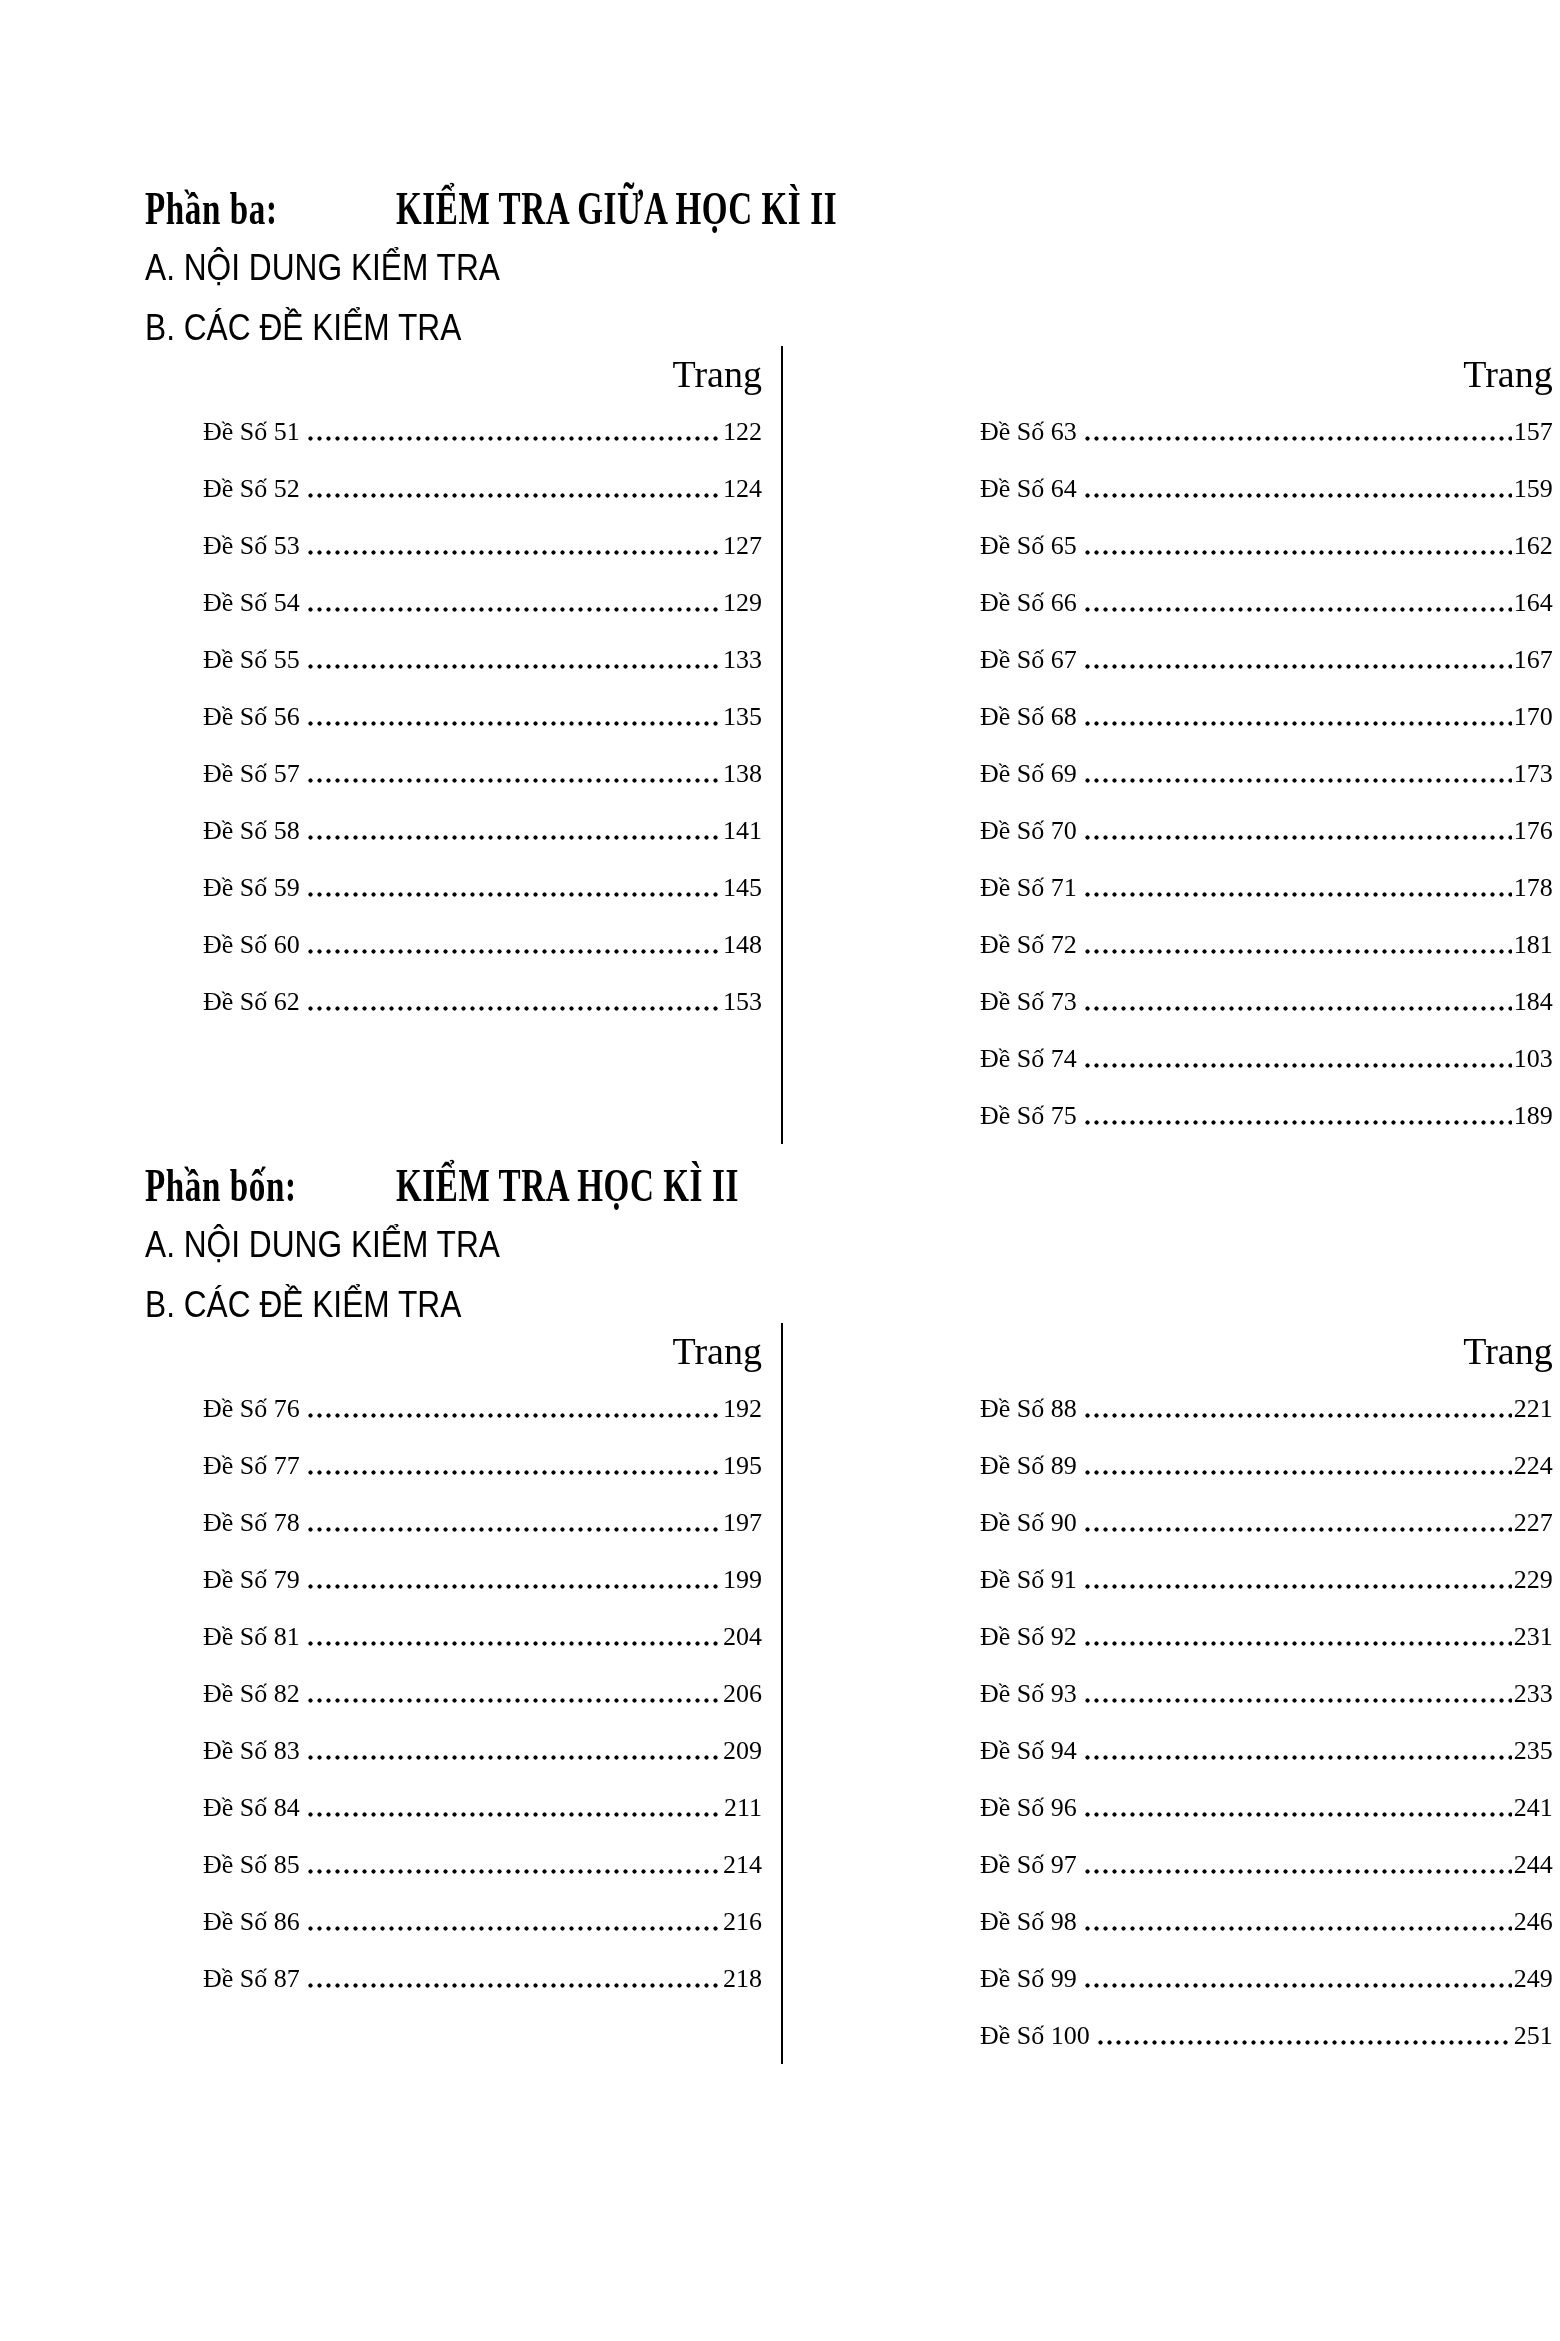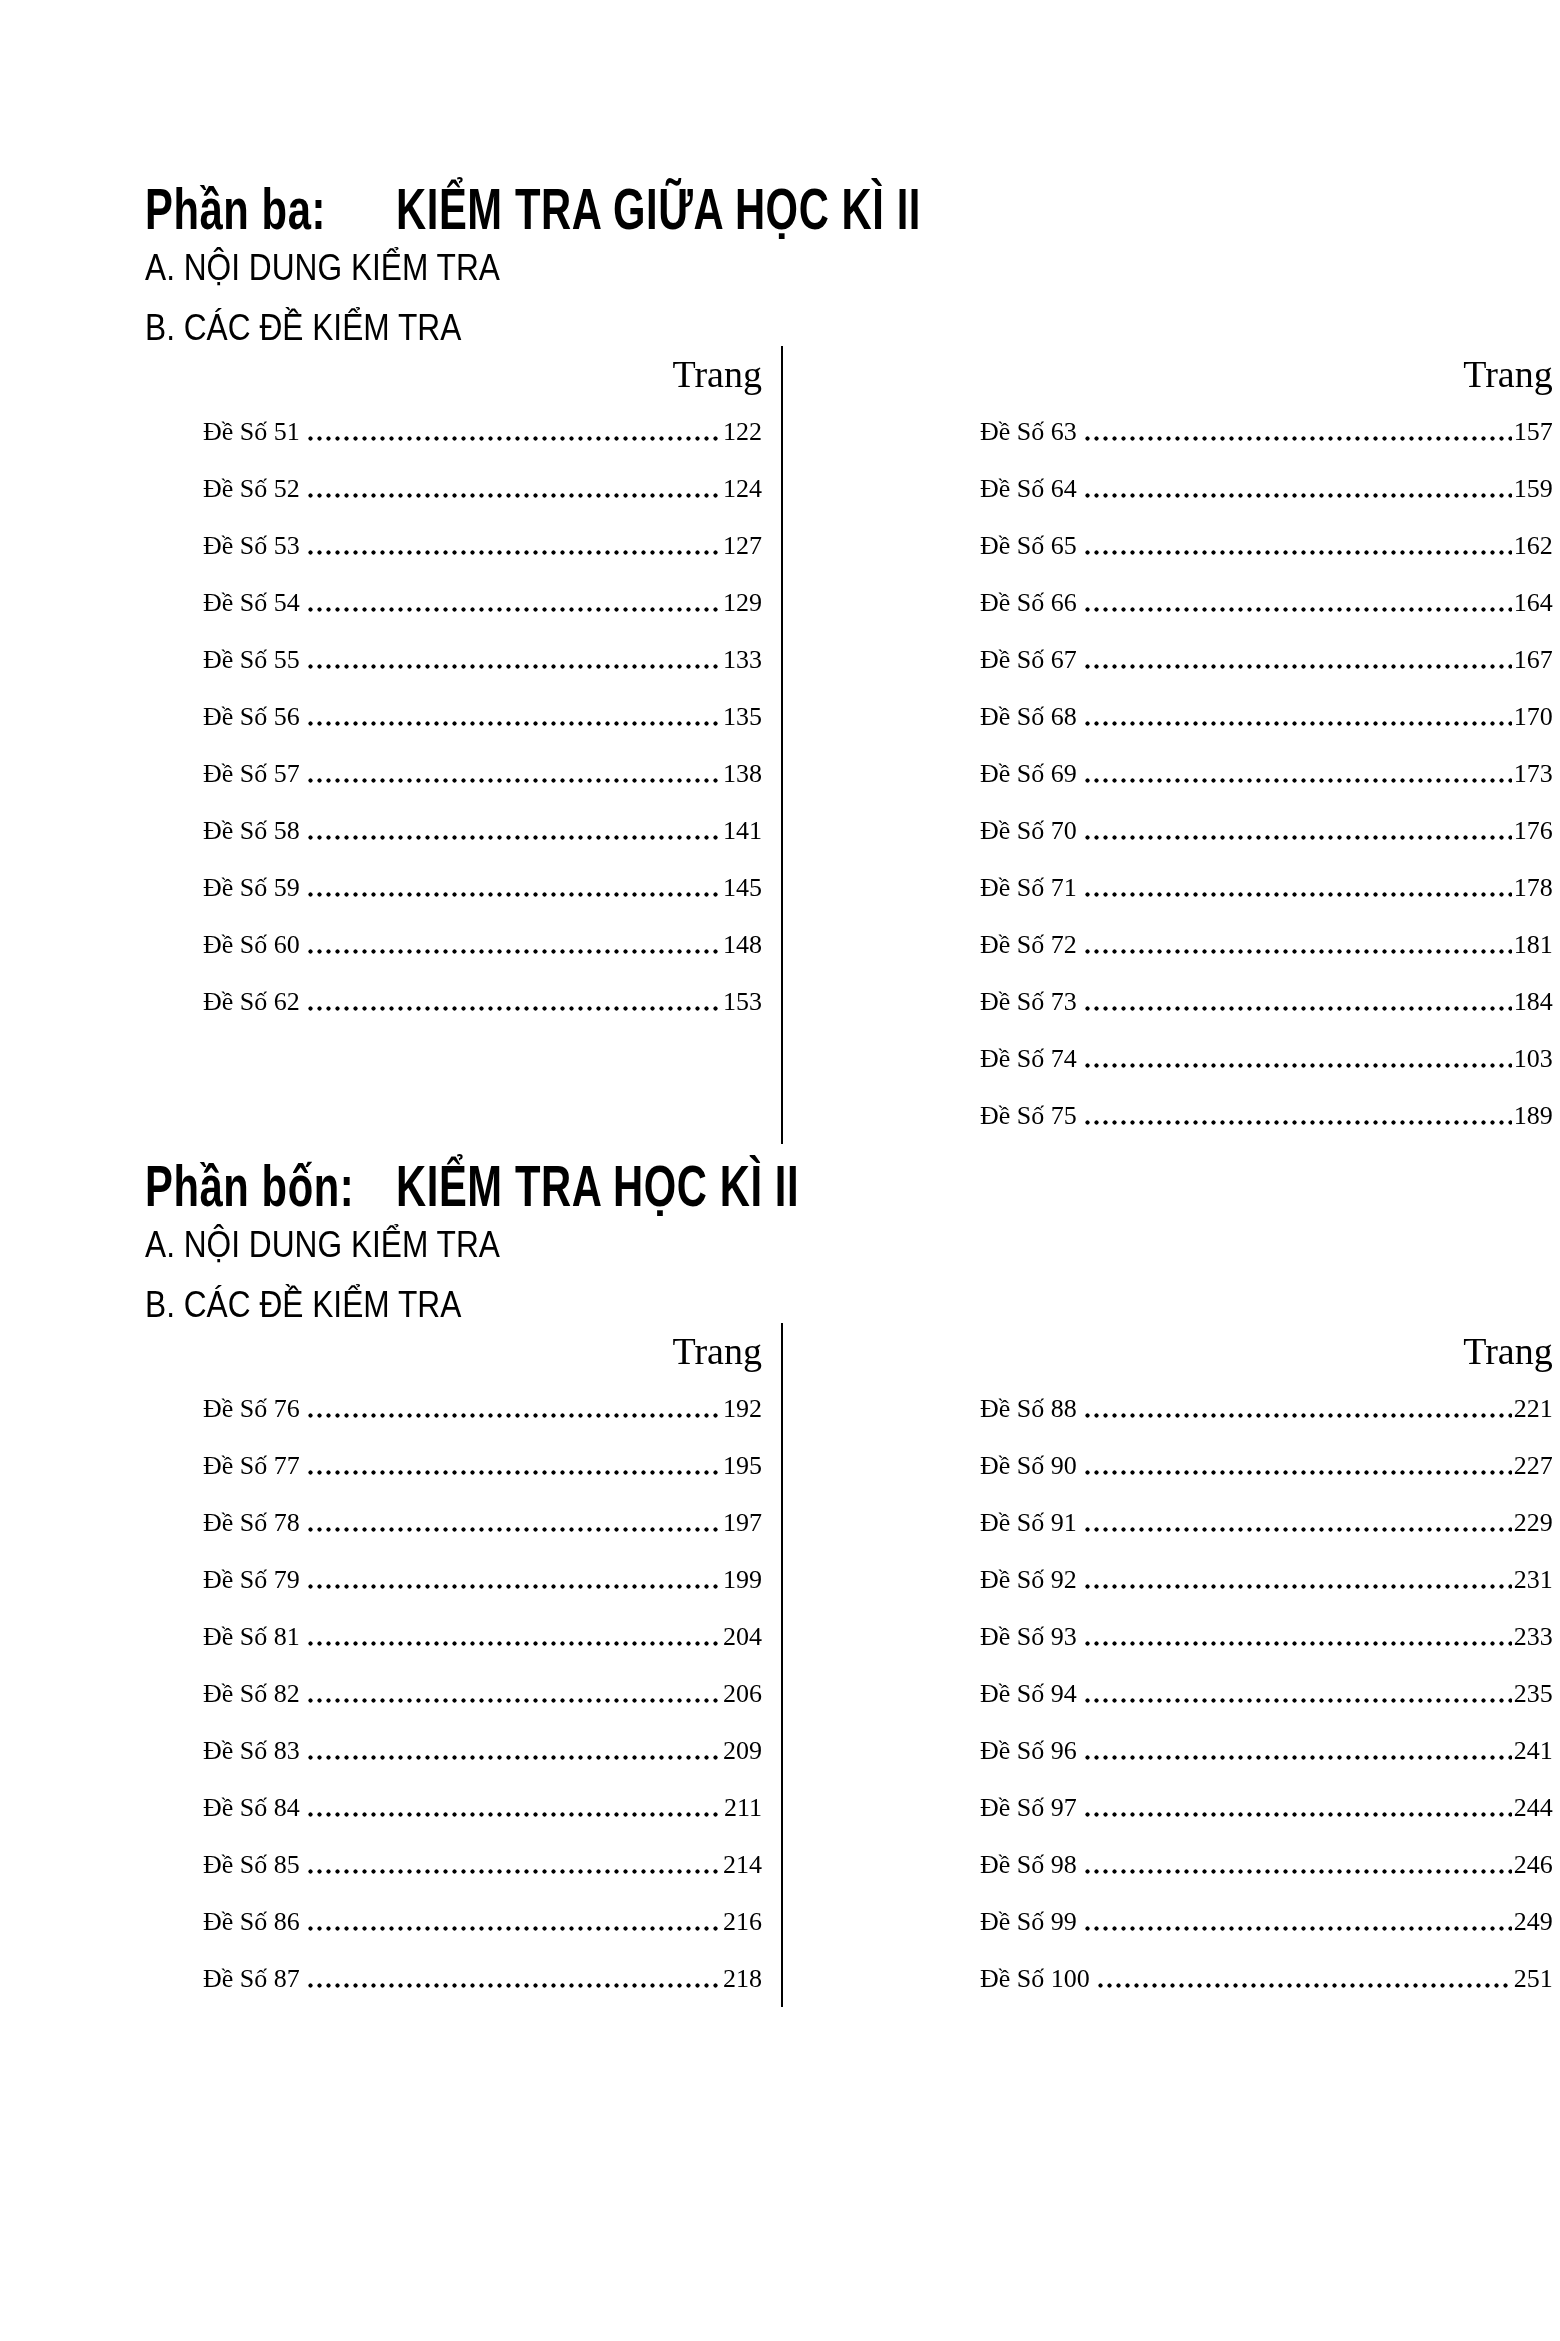--- a/index.html
+++ b/index.html
@@ -15,23 +15,23 @@
     background: #ffffff;
     color: #000000;
     padding: 179px 0 0 145px;
     font-family: "Liberation Serif", serif;
     overflow: hidden;
   }
   
   .heading {
     position: relative;
     height: 59px;
-    font-family: Liberation Sans, sans-serif;
+    font-family: Liberation Serif, serif;
     font-weight: bold;
-    font-size: 58px;
+    font-size: 46px;
     line-height: 59px;
     white-space: nowrap;
   }
   .h-label, .h-title {
     position: absolute;
     top: 0;
     transform: scaleX(0.72);
     transform-origin: 0 0;
     letter-spacing: 0.8px;
   }
@@ -321,20 +321,25 @@
       </div>
       <div class="col col-right">
         <div class="trang">Trang</div>
         <div class="rows">
             <div class="row">
               <span class="label">Đề Số 88</span>
               <span class="dots"></span>
               <span class="pagenum">221</span>
             </div>
             <div class="row">
+              <span class="label">Đề Số 89</span>
+              <span class="dots"></span>
+              <span class="pagenum">224</span>
+            </div>
+            <div class="row">
               <span class="label">Đề Số 90</span>
               <span class="dots"></span>
               <span class="pagenum">227</span>
             </div>
             <div class="row">
               <span class="label">Đề Số 91</span>
               <span class="dots"></span>
               <span class="pagenum">229</span>
             </div>
             <div class="row">

